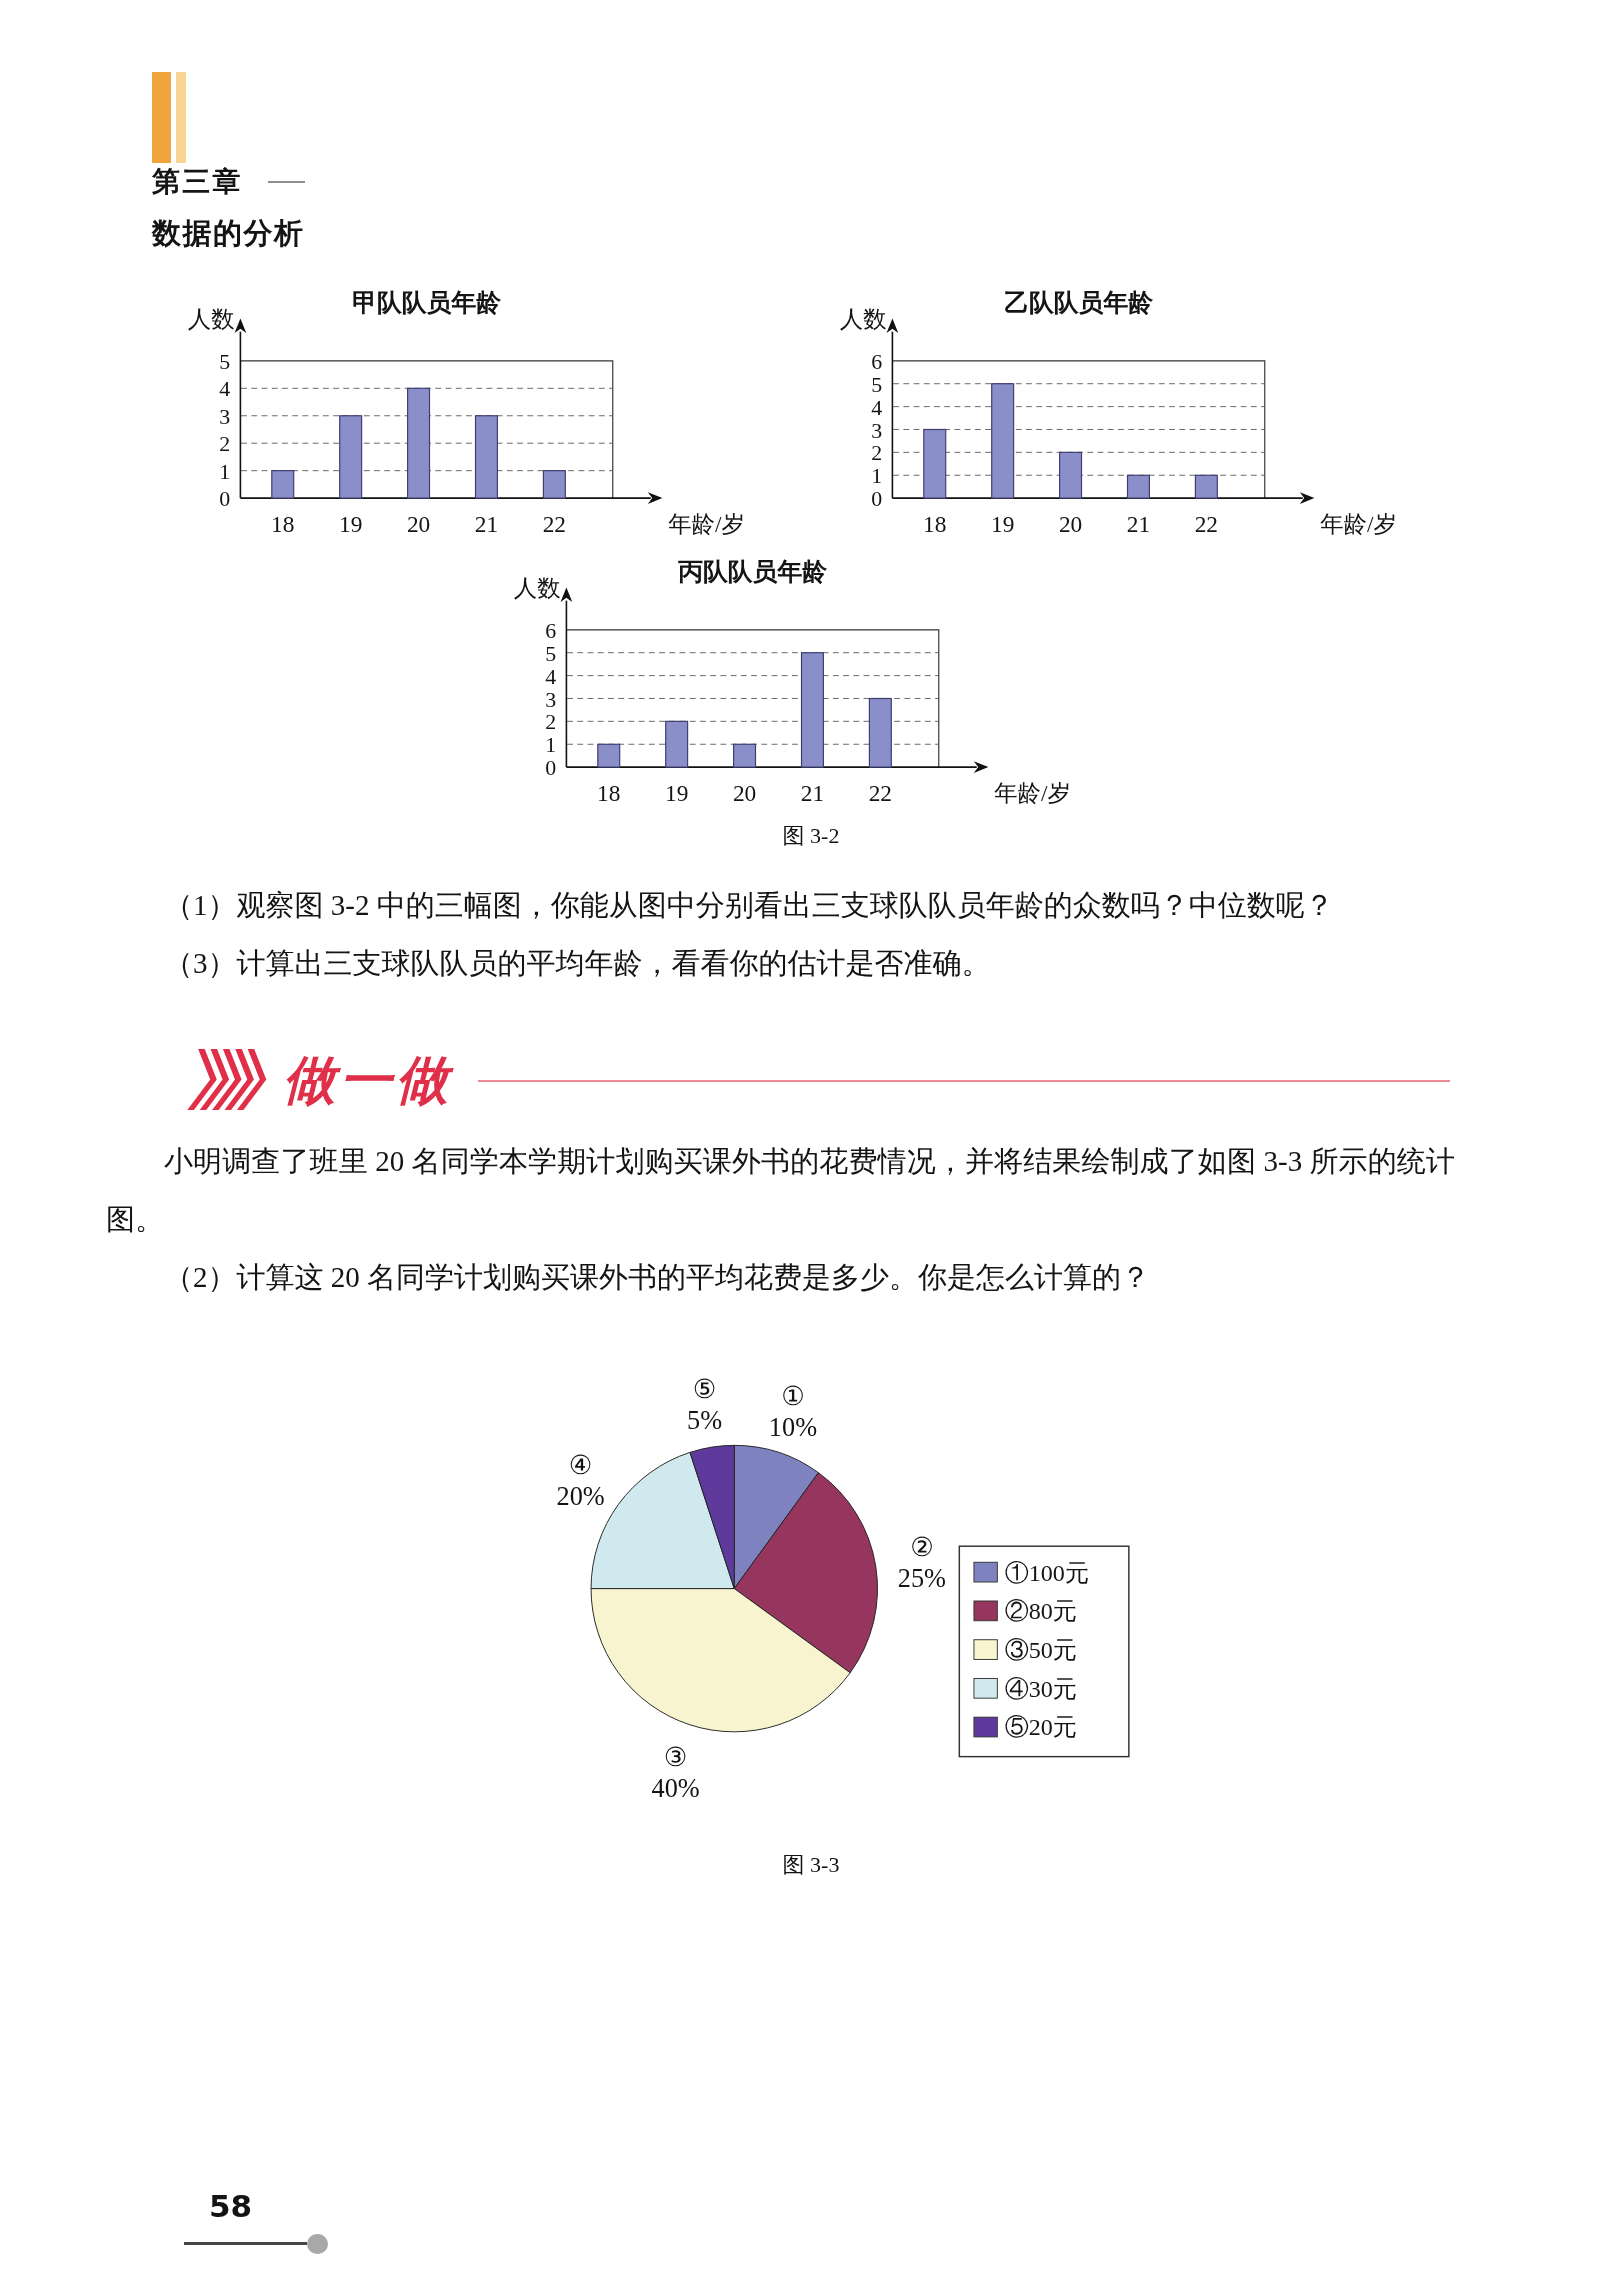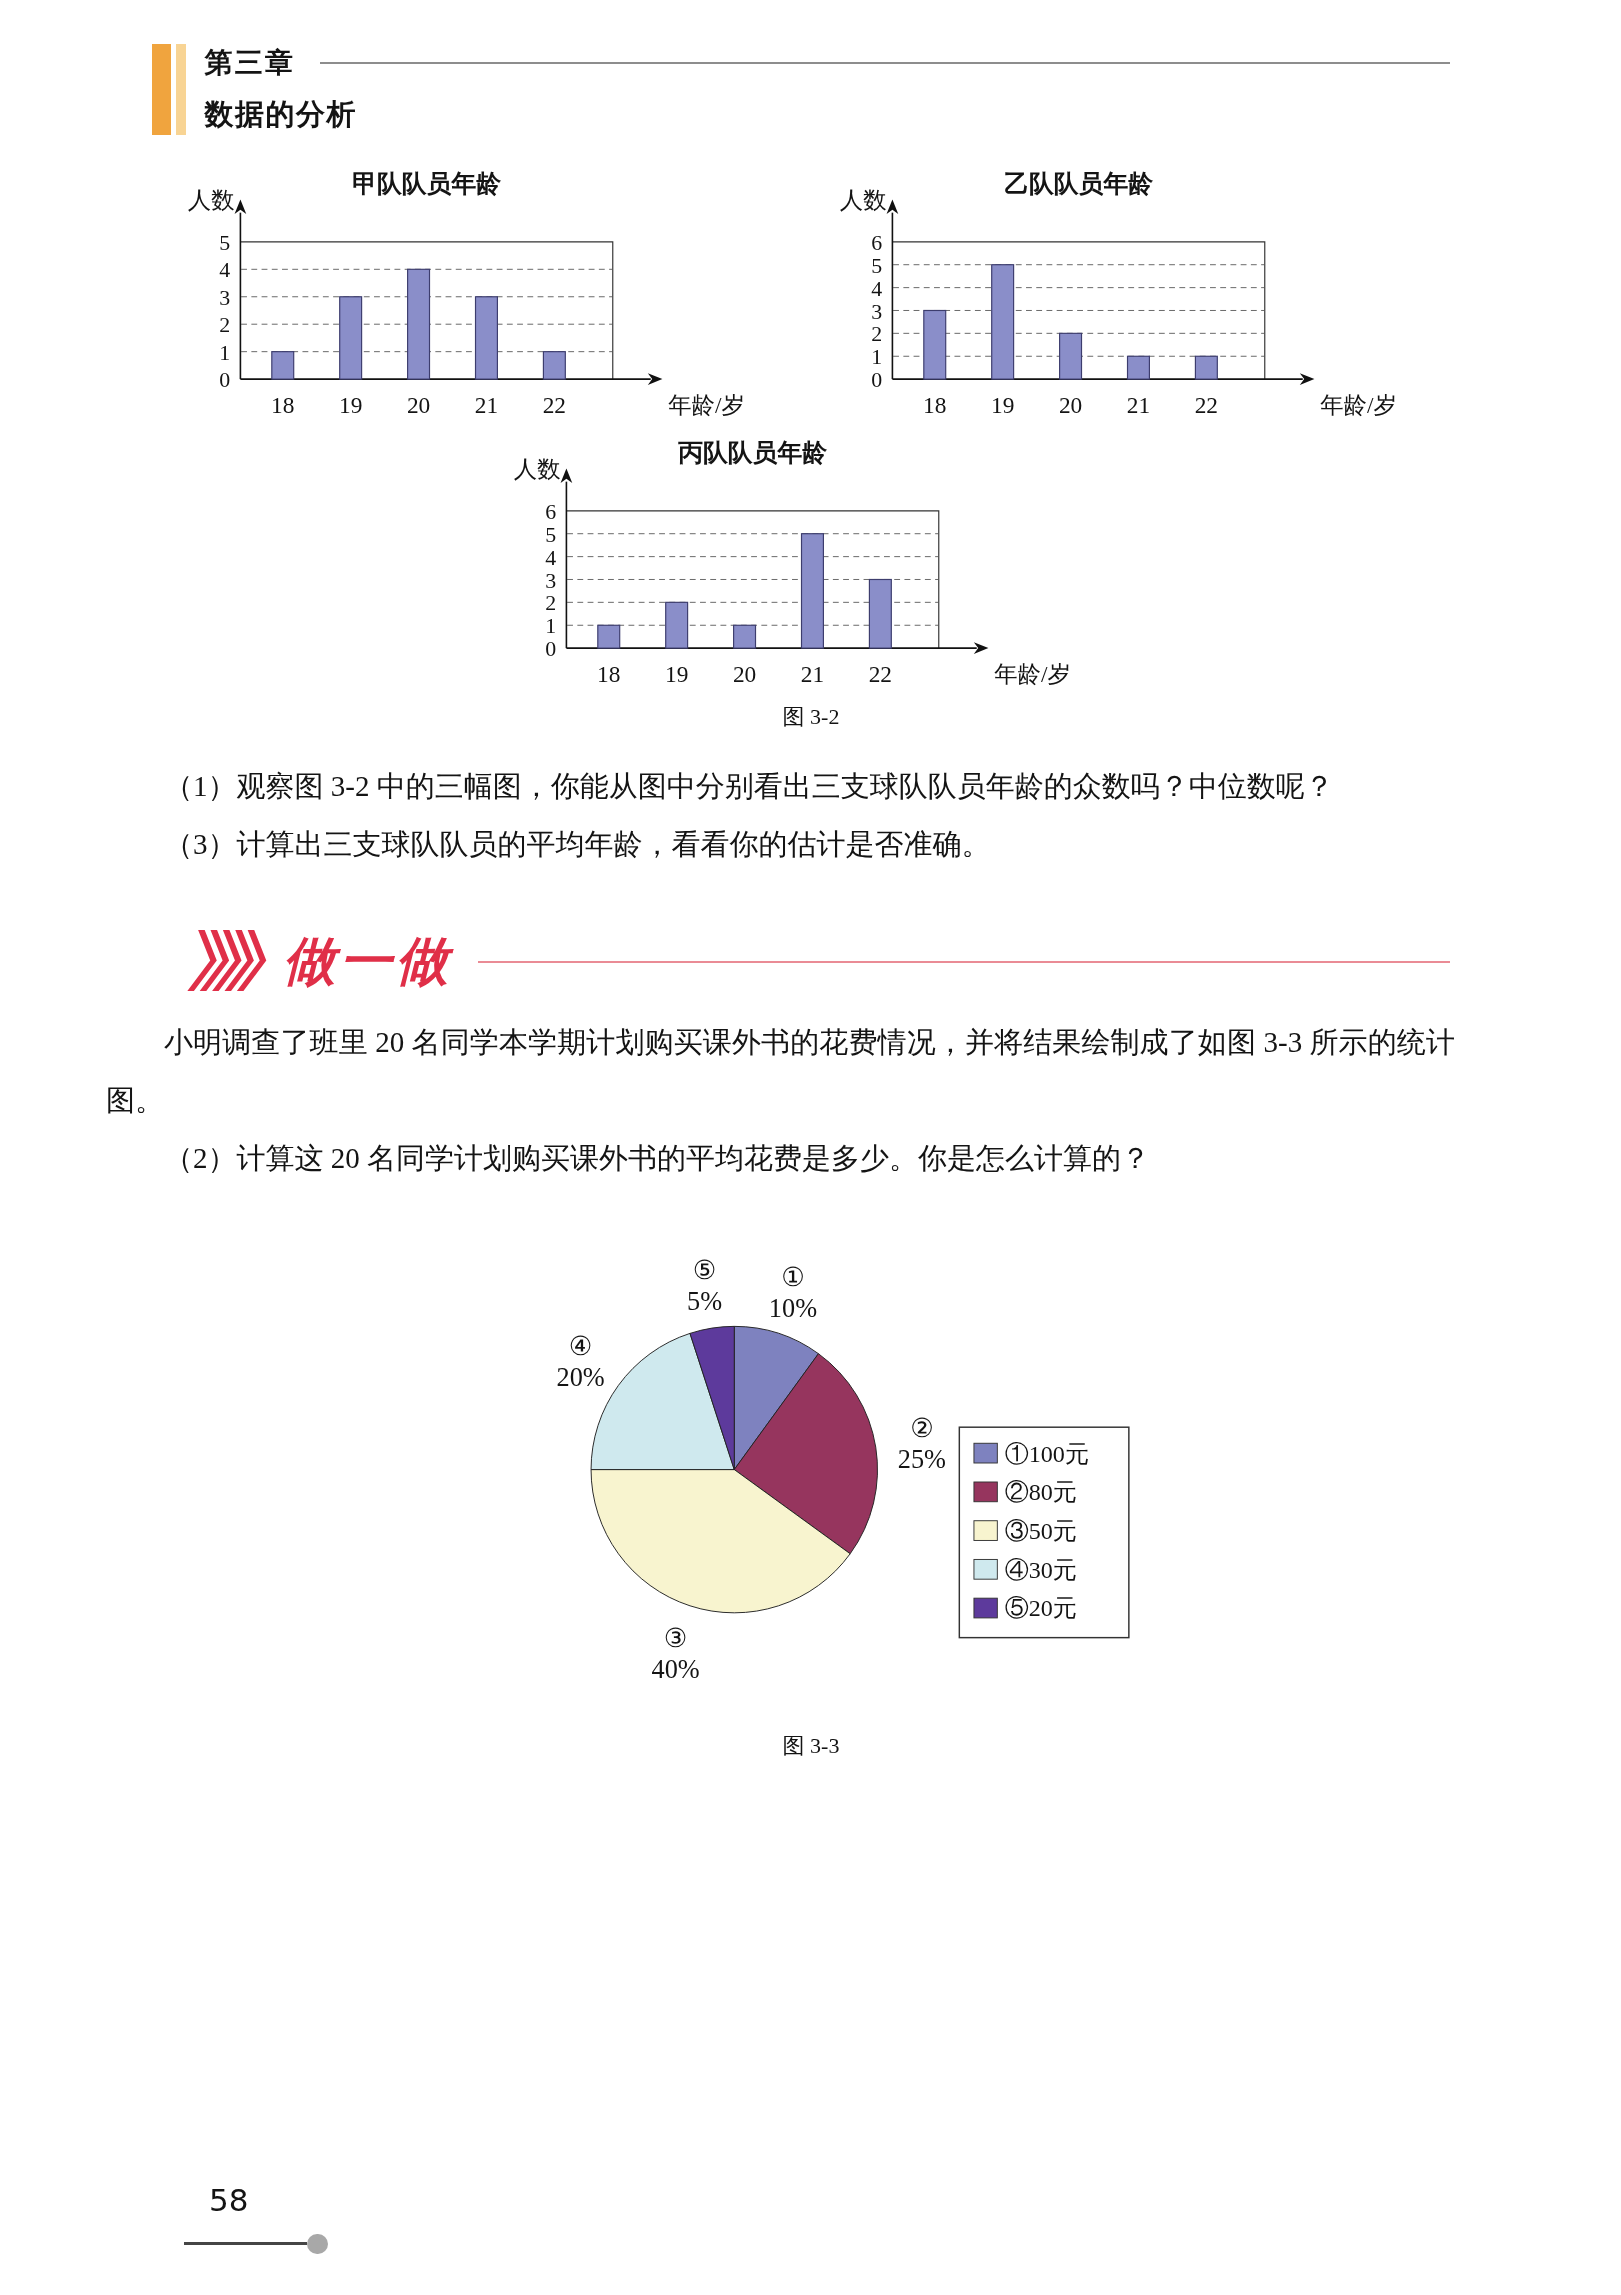--- a/index.html
+++ b/index.html
@@ -4,21 +4,21 @@
 <style>
   * { margin:0; padding:0; box-sizing:border-box; }
   html { background:#fff; }
   body {
     width:1622px; height:2295px; background:#ffffff; color:#141414;
     font-family:"Liberation Serif","DejaVu Serif",serif;
     position:relative; overflow:hidden;
   }
 
   
-  .chapter-header { display:flex; align-items:flex-start; padding:44px 172px 0 152px; }
+  .chapter-header { display:flex; align-items:flex-start; padding:72px 172px 0 152px;flex-direction:column; }
   .accent-bars { display:flex; margin-right:19px; }
   .bar-main { width:19px; height:91px; }
   .bar-sub  { width:9.5px; height:91px; margin-left:5.1px; }
   .chapter-text { flex:1; font-family:"DejaVu Sans","Liberation Sans",sans-serif; }
   .chapter-row { display:flex; align-items:center; }
   .chapter-title { font-size:28px; font-weight:bold; letter-spacing:2.2px; white-space:nowrap; }
   .chapter-rule { flex:1; height:2.2px; margin-left:25px; }
   .chapter-subtitle { font-size:29px; font-weight:bold; margin-top:13px; letter-spacing:1.5px; }
 
   
@@ -38,21 +38,21 @@
     margin:0 26px 0 10.2px; letter-spacing:4.4px; white-space:nowrap;
     font-family:"Liberation Serif","DejaVu Serif",serif;
   }
   .activity-rule { flex:1; height:2.2px; }
 
   
   .pie-row { display:flex; justify-content:center; margin-top:17.5px; }
 
   
   .footer { position:absolute; left:184px; bottom:41px; }
-  .page-number { font-size:31px; font-family:"DejaVu Sans","Liberation Sans",sans-serif; margin-left:25px; margin-bottom:16px; }
+  .page-number { font-size:31px; font-family:"DejaVu Sans","Liberation Sans",sans-serif; margin-left:25px; margin-bottom:10px;font-weight:bold; }
   .footer-rule { display:flex; align-items:center; }
   .footer-line { width:123px; height:2.9px; }
   .footer-dot  { width:20.5px; height:20.5px; border-radius:50%; }
 </style>
 </head>
 <body>
 
 <header class="chapter-header">
   <div class="accent-bars">
     <div class="bar-main" style="background: rgb(240, 164, 62);"></div>

